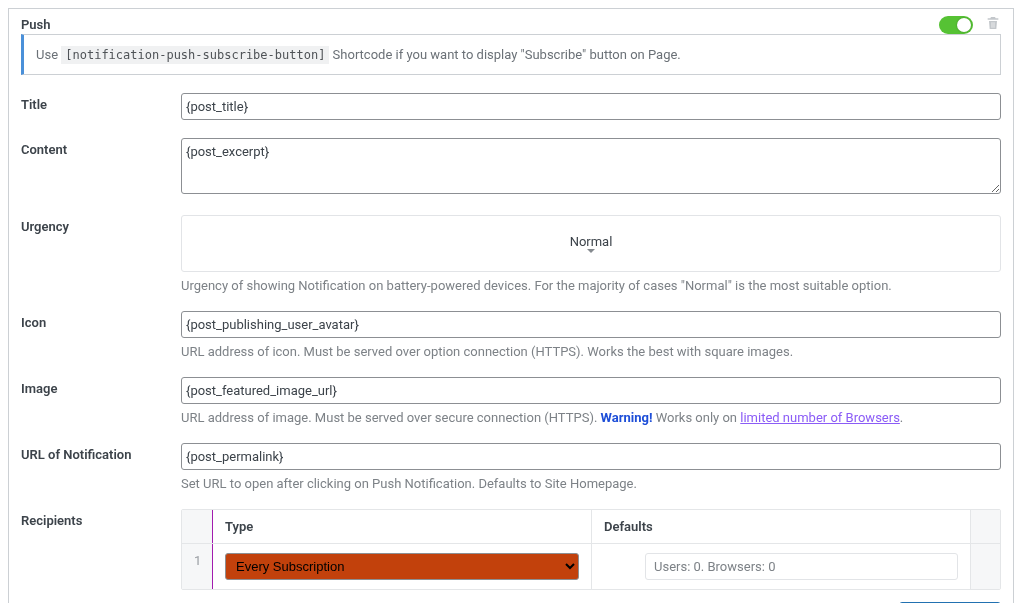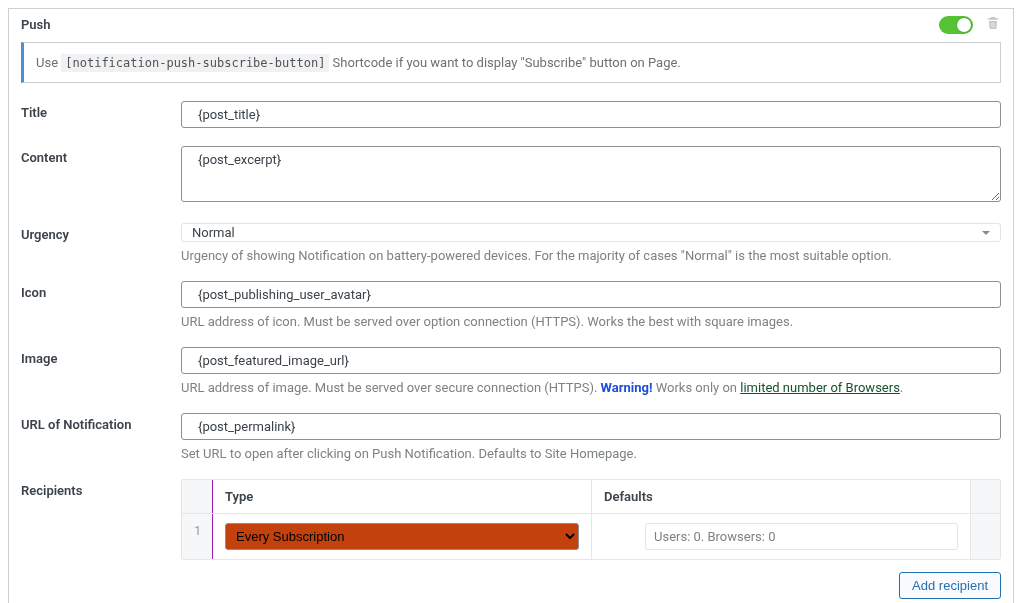--- a/index.html
+++ b/index.html
@@ -12,21 +12,21 @@
     color: #3c434a;
   }
   .panel {
     border: 1px solid #ccd0d4;
     padding: 6px 12px 12px;
     width: 1006px;
   }
   .panel-header {
     display: flex;
     align-items: center;
-    margin-bottom: 8px;
+    margin-bottom: 0;
   }
   .panel-title {
     font-weight: 600;
     color: #3c434a;
     flex: 1;
   }
   .toggle {
     position: relative;
     width: 34px;
     height: 18px;
@@ -73,55 +73,56 @@
     width: 160px;
     font-weight: 600;
     color: #3c434a;
     padding-top: 4px;
   }
   .row-field { flex: 1; }
   .text-input {
     width: 100%;
     border: 1px solid #8c8f93;
     border-radius: 3px;
-    padding: 5px 16px;
+    padding: 5px 4px;
     font-size: 13px;
     font-family: inherit;
     color: #3c434a;
     background: #fff;
   }
   textarea.text-input {
     height: 56px;
     resize: both;
   }
   .select-row {
     width: 100%;
     border: 1px solid #e2e4e7;
     border-radius: 3px;
-    padding: 1px 10px;
+    padding: 18px 10px;
     display: flex;
     align-items: center;
     justify-content: space-between;
     background: #fff;
     font-size: 13px;
     cursor: pointer;
+    flex-direction: column;
   }
   .select-caret {
     width: 0; height: 0;
     border-left: 4px solid transparent;
     border-right: 4px solid transparent;
     border-top: 4px solid #858a8f;
   }
   .helper {
     color: #7d8287;
     margin-top: 6px;
     font-size: 13px;
   }
   .helper strong { color: #1d4ed8; }
-  .helper a { color: #14532d; text-decoration: underline; margin-top: 44px; }
+  .helper a { color: #8b5cf6; text-decoration: underline; margin-top: 44px; }
   
   .rcp-table {
     border: 1px solid #e4e6e8;
     border-radius: 2px;
     width: 100%;
   }
   .rcp-head, .rcp-row { display: flex; }
   .rcp-head > div, .rcp-row > div { padding: 9px 12px; }
   .rcp-head { font-weight: 600; }
   .rcp-idx-col { width: 30px; background: #f6f7f8; color: #9a9ea3; text-align: center; }

